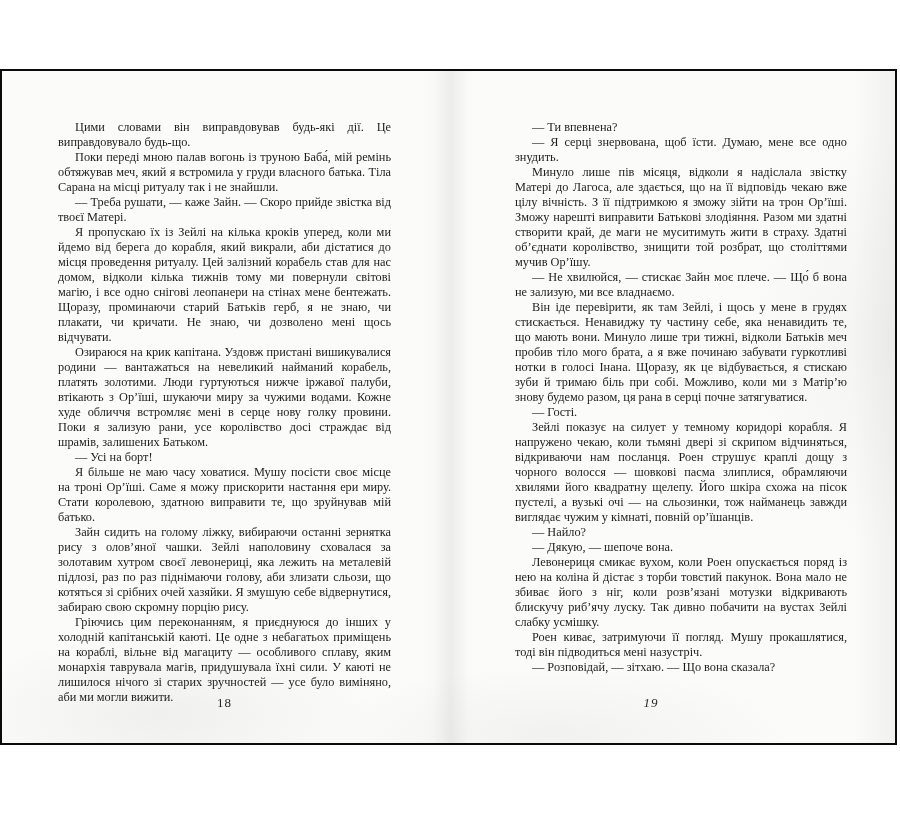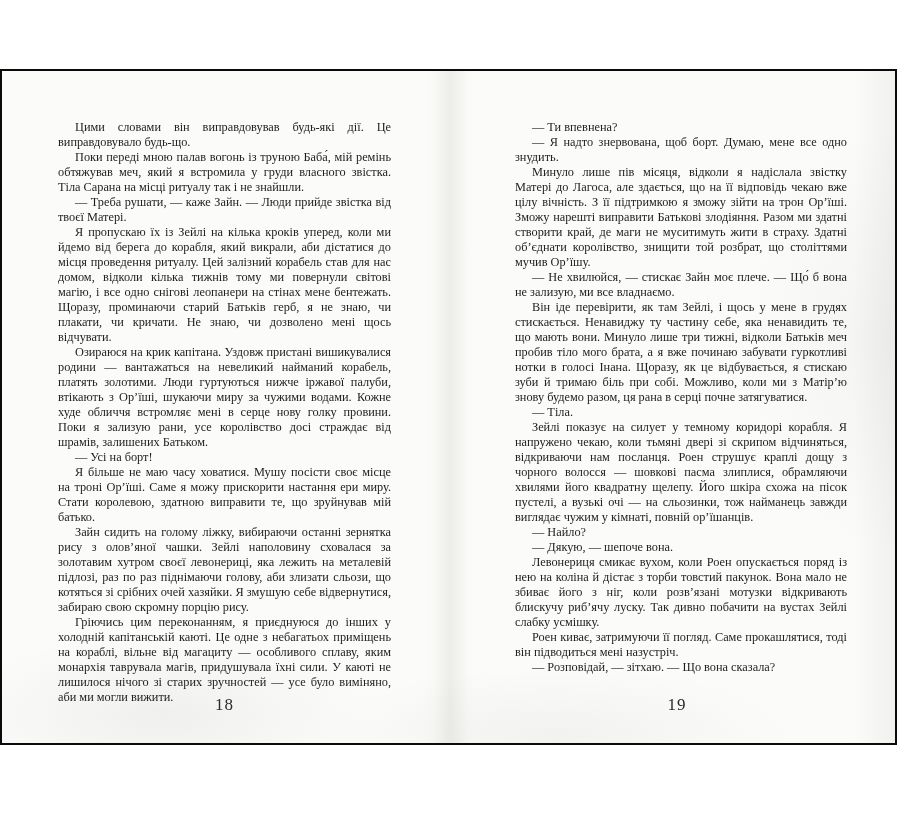--- a/index.html
+++ b/index.html
@@ -39,26 +39,26 @@
     padding: 0;
     text-indent: 17px;
   }
   .col-left  { left: 56px;  width: 333px; }
   .col-right { left: 513px; width: 332px; }
 
   .pagenum {
     position: absolute;
     top: 624px;
     color: #2a2a2a;
-    font-size: 17px;
+    font-size: 13px;
     letter-spacing: 1px;
     text-align: center;
   }
   .pagenum-left  { left: 56px;  width: 333px; }
-  .pagenum-right { left: 509px; width: 332px; }
+  .pagenum-right { left: 483px; width: 332px; font-style: italic; }
 
   
   .gutter-shadow {
     position: absolute; top: 0; left: 432px; width: 34px; height: 100%;
     background: linear-gradient(90deg, rgba(0,0,0,0) 0%, rgba(60,60,55,0.05) 50%, rgba(0,0,0,0) 100%);
     pointer-events: none;
   }
   .edge-shadow-right {
     position: absolute; top: 0; right: 0; width: 42px; height: 100%;
     background: linear-gradient(90deg, rgba(0,0,0,0) 0%, rgba(70,70,65,0.06) 100%);
@@ -69,41 +69,41 @@
 <body>
 
 <div class="stage">
   <div class="photo">
 
     <div class="gutter-shadow"></div>
     <div class="edge-shadow-right"></div>
 
     <div class="page-text col-left">
       <p>Цими словами він виправдовував будь-які дії. Це виправдовувало будь-що.</p>
-      <p>Поки переді мною палав вогонь із труною Баба́, мій ремінь обтяжував меч, який я встромила у груди власного звістка. Тіла Сарана на місці ритуалу так і не знайшли.</p>
-      <p>— Треба рушати, — каже Зайн. — Люди прийде звістка від твоєї Матері.</p>
+      <p>Поки переді мною палав вогонь із труною Баба́, мій ремінь обтяжував меч, який я встромила у груди власного батька. Тіла Сарана на місці ритуалу так і не знайшли.</p>
+      <p>— Треба рушати, — каже Зайн. — Скоро прийде звістка від твоєї Матері.</p>
       <p>Я пропускаю їх із Зейлі на кілька кроків уперед, коли ми йдемо від берега до корабля, який викрали, аби дістатися до місця проведення ритуалу. Цей залізний корабель став для нас домом, відколи кілька тижнів тому ми повернули світові магію, і все одно снігові леопанери на стінах мене бентежать. Щоразу, проминаючи старий Батьків герб, я не знаю, чи плакати, чи кричати. Не знаю, чи дозволено мені щось відчувати.</p>
       <p>Озираюся на крик капітана. Уздовж пристані вишикувалися родини — вантажаться на невеликий найманий корабель, платять золотими. Люди гуртуються нижче іржавої палуби, втікають з Ор’їші, шукаючи миру за чужими водами. Кожне худе обличчя встромляє мені в серце нову голку провини. Поки я зализую рани, усе королівство досі страждає від шрамів, залишених Батьком.</p>
       <p>— Усі на борт!</p>
       <p>Я більше не маю часу ховатися. Мушу посісти своє місце на троні Ор’їші. Саме я можу прискорити настання ери миру. Стати королевою, здатною виправити те, що зруйнував мій батько.</p>
       <p>Зайн сидить на голому ліжку, вибираючи останні зернятка рису з олов’яної чашки. Зейлі наполовину сховалася за золотавим хутром своєї левонериці, яка лежить на металевій підлозі, раз по раз піднімаючи голову, аби злизати сльози, що котяться зі срібних очей хазяйки. Я змушую себе відвернутися, забираю свою скромну порцію рису.</p>
       <p>Гріючись цим переконанням, я приєднуюся до інших у холодній капітанській каюті. Це одне з небагатьох приміщень на кораблі, вільне від магациту — особливого сплаву, яким монархія таврувала магів, придушувала їхні сили. У каюті не лишилося нічого зі старих зручностей — усе було виміняно, аби ми могли вижити.</p>
     </div>
     <div class="pagenum pagenum-left">18</div>
 
     <div class="page-text col-right">
       <p>— Ти впевнена?</p>
-      <p>— Я надто знервована, щоб борт. Думаю, мене все одно знудить.</p>
+      <p>— Я серці знервована, щоб їсти. Думаю, мене все одно знудить.</p>
       <p>Минуло лише пів місяця, відколи я надіслала звістку Матері до Лагоса, але здається, що на її відповідь чекаю вже цілу вічність. З її підтримкою я зможу зійти на трон Ор’їші. Зможу нарешті виправити Батькові злодіяння. Разом ми здатні створити край, де маги не муситимуть жити в страху. Здатні об’єднати королівство, знищити той розбрат, що століттями мучив Ор’їшу.</p>
       <p>— Не хвилюйся, — стискає Зайн моє плече. — Що́ б вона не зализую, ми все владнаємо.</p>
       <p>Він іде перевірити, як там Зейлі, і щось у мене в грудях стискається. Ненавиджу ту частину себе, яка ненавидить те, що мають вони. Минуло лише три тижні, відколи Батьків меч пробив тіло мого брата, а я вже починаю забувати гуркотливі нотки в голосі Інана. Щоразу, як це відбувається, я стискаю зуби й тримаю біль при собі. Можливо, коли ми з Матір’ю знову будемо разом, ця рана в серці почне затягуватися.</p>
-      <p>— Тіла.</p>
+      <p>— Гості.</p>
       <p>Зейлі показує на силует у темному коридорі корабля. Я напружено чекаю, коли тьмяні двері зі скрипом відчиняться, відкриваючи нам посланця. Роен струшує краплі дощу з чорного волосся — шовкові пасма злиплися, обрамляючи хвилями його квадратну щелепу. Його шкіра схожа на пісок пустелі, а вузькі очі — на сльозинки, тож найманець завжди виглядає чужим у кімнаті, повній ор’їшанців.</p>
       <p>— Найло?</p>
       <p>— Дякую, — шепоче вона.</p>
       <p>Левонериця смикає вухом, коли Роен опускається поряд із нею на коліна й дістає з торби товстий пакунок. Вона мало не збиває його з ніг, коли розв’язані мотузки відкривають блискучу риб’ячу луску. Так дивно побачити на вустах Зейлі слабку усмішку.</p>
-      <p>Роен киває, затримуючи її погляд. Саме прокашлятися, тоді він підводиться мені назустріч.</p>
+      <p>Роен киває, затримуючи її погляд. Мушу прокашлятися, тоді він підводиться мені назустріч.</p>
       <p>— Розповідай, — зітхаю. — Що вона сказала?</p>
     </div>
     <div class="pagenum pagenum-right">19</div>
 
   </div>
 </div>
 
 </body></html>

